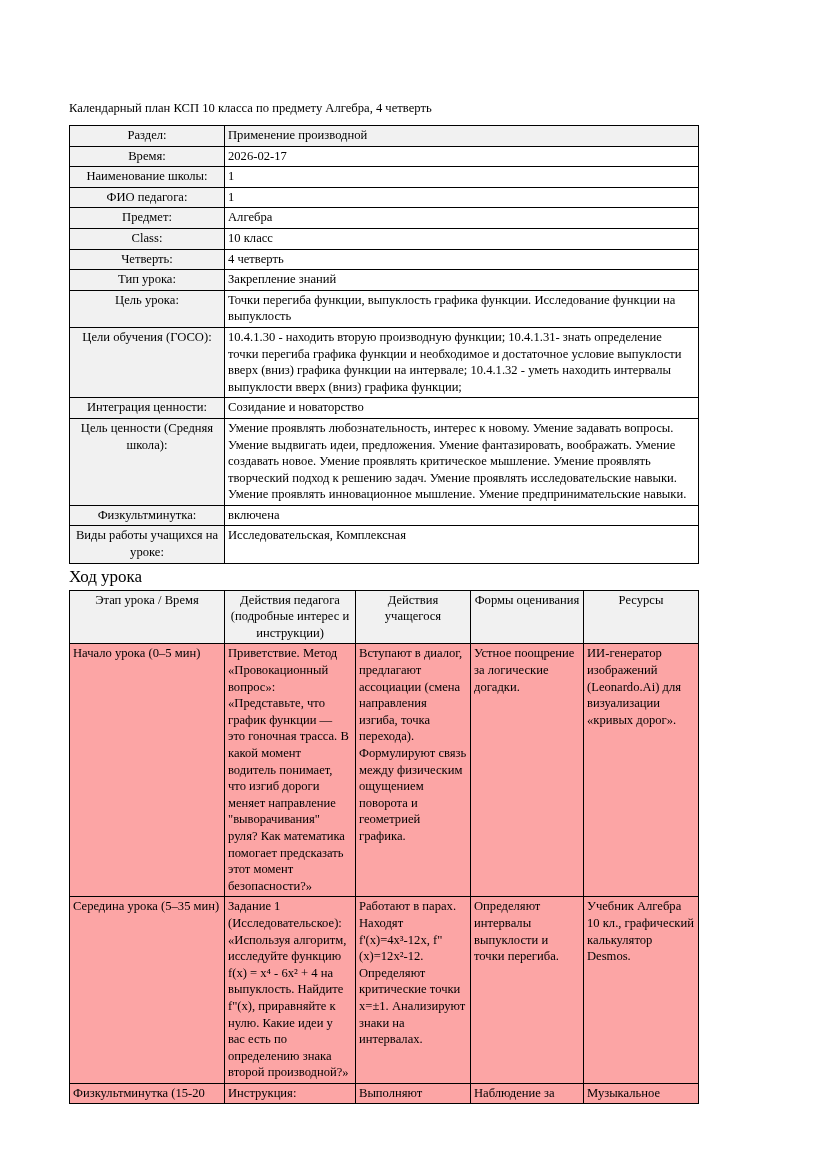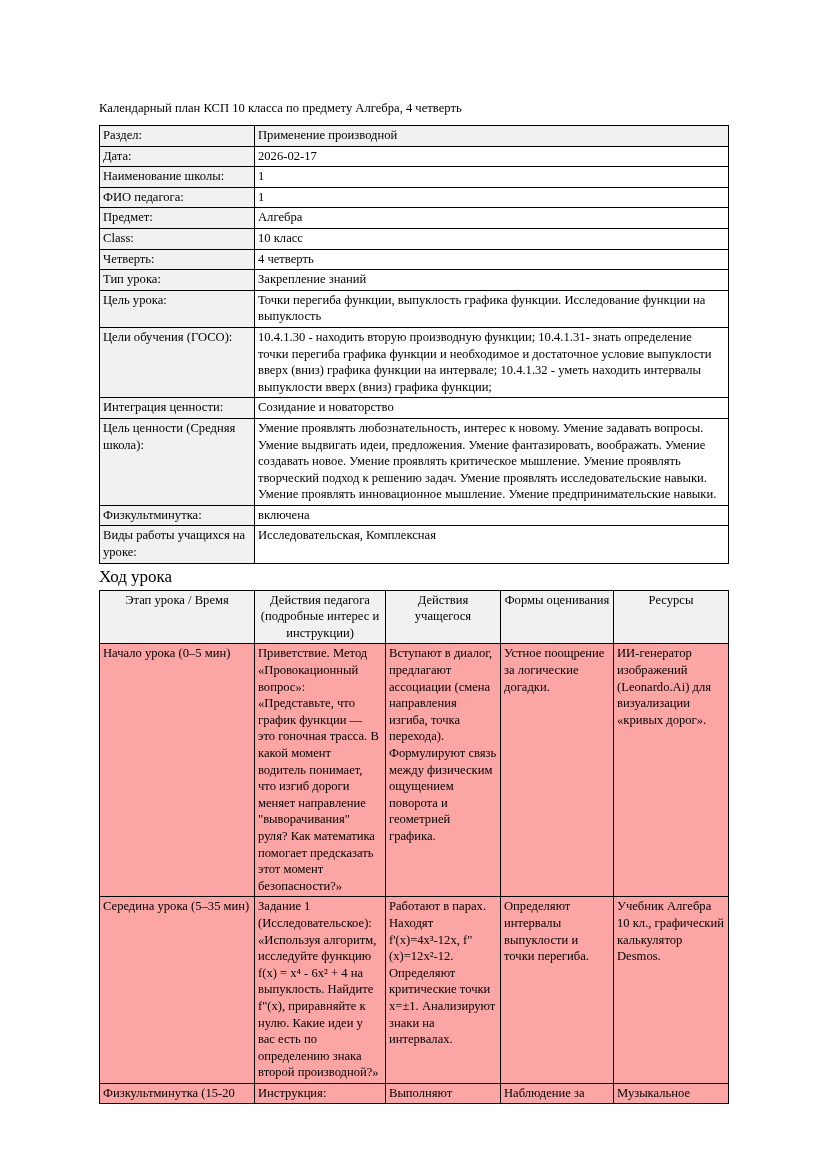--- a/index.html
+++ b/index.html
@@ -18,21 +18,21 @@
     position: relative;
   }
   .page {
     position: absolute;
     left: 0;
     top: 0;
     width: 827px;
     height: 1170px;
     background: #ffffff;
     box-sizing: border-box;
-    padding: 100px 99px 0 99px;
+    padding: 100px 99px 0 69px;
   }
   .doc-title {
     font-size: 12.6px;
     line-height: 17px;
     margin: 0 0 8px 0;
     white-space: nowrap;
   }
   .section-label {
     font-size: 17px;
     line-height: 17px;
@@ -56,20 +56,21 @@
     word-wrap: break-word;
     overflow-wrap: break-word;
     hyphens: none;
     background: #ffffff;
   }
   
   table.info col.c-label { width: 155px; }
   table.info col.c-value { width: 474px; }
   table.info td.label {
     background: #f1f1f1;
+    text-align: center;
   }
   table.info tr.header-row td {
     background: #f1f1f1;
   }
 
   
   table.flow col.c1 { width: 155px; }
   table.flow col.c2 { width: 131px; }
   table.flow col.c3 { width: 115px; }
   table.flow col.c4 { width: 113px; }
@@ -93,21 +94,21 @@
     <colgroup>
       <col class="c-label">
       <col class="c-value">
     </colgroup>
     <tbody>
         <tr class="header-row">
           <td class="label">Раздел:</td>
           <td class="value">Применение производной</td>
         </tr>
         <tr>
-          <td class="label">Дата:</td>
+          <td class="label">Время:</td>
           <td class="value">2026-02-17</td>
         </tr>
         <tr>
           <td class="label">Наименование школы:</td>
           <td class="value">1</td>
         </tr>
         <tr>
           <td class="label">ФИО педагога:</td>
           <td class="value">1</td>
         </tr>

